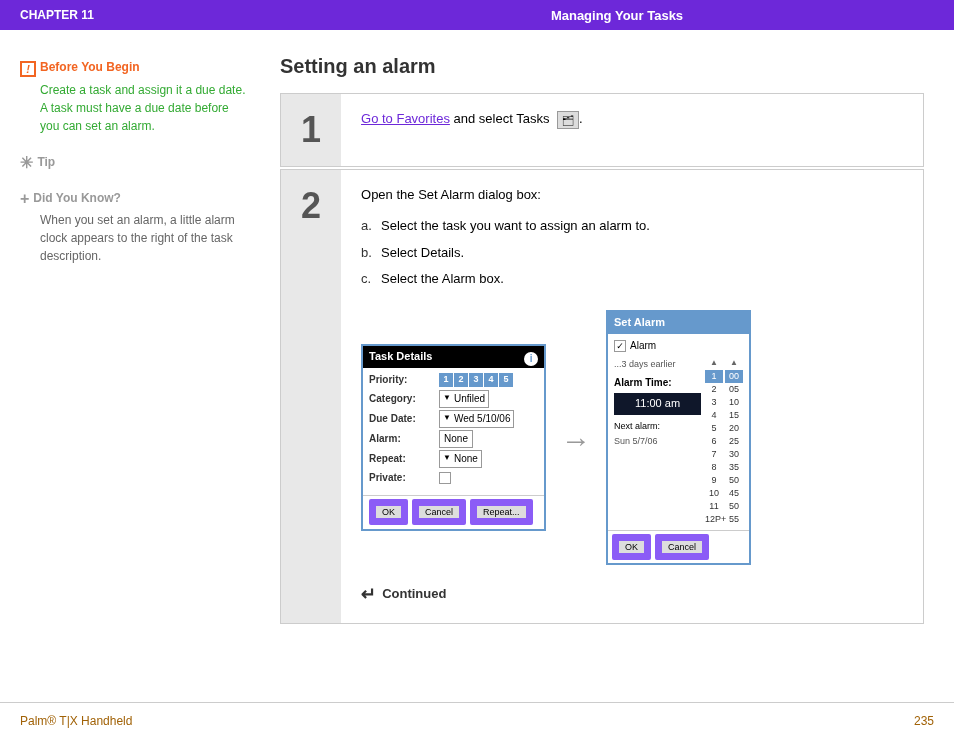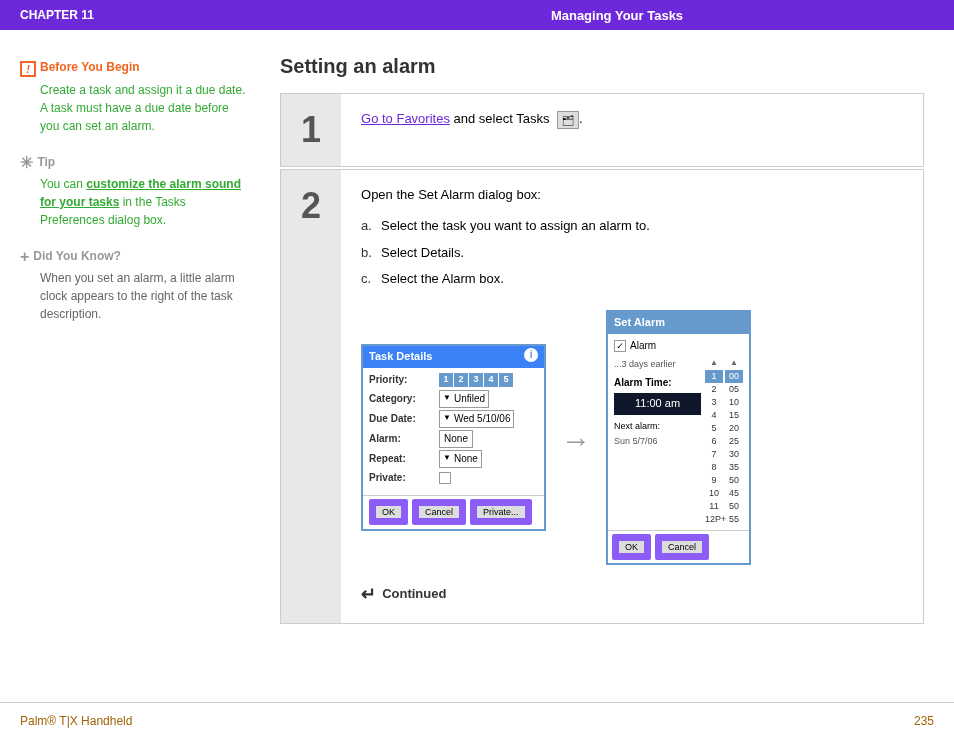--- a/index.html
+++ b/index.html
@@ -209,28 +209,28 @@
 
     
     .dialog-box {
       border: 2px solid #6699cc;
       background: #fff;
       font-size: 10px;
       width: 185px;
     }
 
     .dialog-titlebar {
-      background: #3b82f6;
+      background: #000000;
       color: #fff;
       font-weight: bold;
       font-size: 11px;
       padding: 2px 6px;
       display: flex;
       justify-content: space-between;
-      align-items: flex-start;
+      align-items: flex-end;
     }
 
     .dialog-titlebar .info-icon {
       width: 14px;
       height: 14px;
       background: #fff;
       color: #6699cc;
       border-radius: 50%;
       display: flex;
       align-items: center;
@@ -507,23 +507,20 @@
         <span class="section-icon exclaim">!</span>
         <span class="section-title orange">Before You Begin</span>
       </div>
       <div class="section-body">Create a task and assign it a due date. A task must have a due date before you can set an alarm.</div>
     </div>
 
     <div class="sidebar-section">
       <div class="section-header">
         <span class="section-icon asterisk">✳</span>
         <span class="section-title gray">Tip</span>
-      </div>
-      <div class="section-body">
-        <span>You can </span><a href="#">customize the alarm sound for your tasks</a><span> in the Tasks Preferences dialog box.</span>
       </div>
     </div>
 
     <div class="sidebar-section">
       <div class="section-header">
         <span class="section-icon plus">+</span>
         <span class="section-title gray">Did You Know?</span>
       </div>
       <div class="section-body gray-text">When you set an alarm, a little alarm clock appears to the right of the task description.</div>
     </div>
@@ -608,21 +605,21 @@
                 </span>
               </div>
               <div class="dialog-row">
                 <span class="row-label">Private:</span>
                 <span class="private-checkbox"></span>
               </div>
             </div>
             <div class="dialog-buttons">
               <button class="dlg-btn">OK</button>
               <button class="dlg-btn">Cancel</button>
-              <button class="dlg-btn delete">Private...</button>
+              <button class="dlg-btn delete">Repeat...</button>
             </div>
           </div>
 
           <div class="arrow-right">→</div>
 
           <div class="set-alarm-dialog">
             <div class="set-alarm-titlebar">Set Alarm</div>
             <div class="set-alarm-body">
               <div class="alarm-check-row">
                 <div class="check-box">✓</div>

